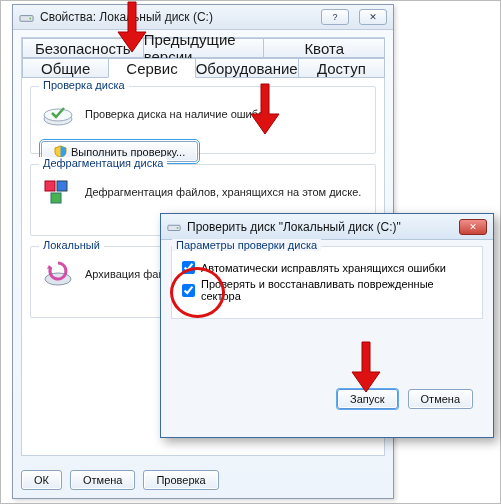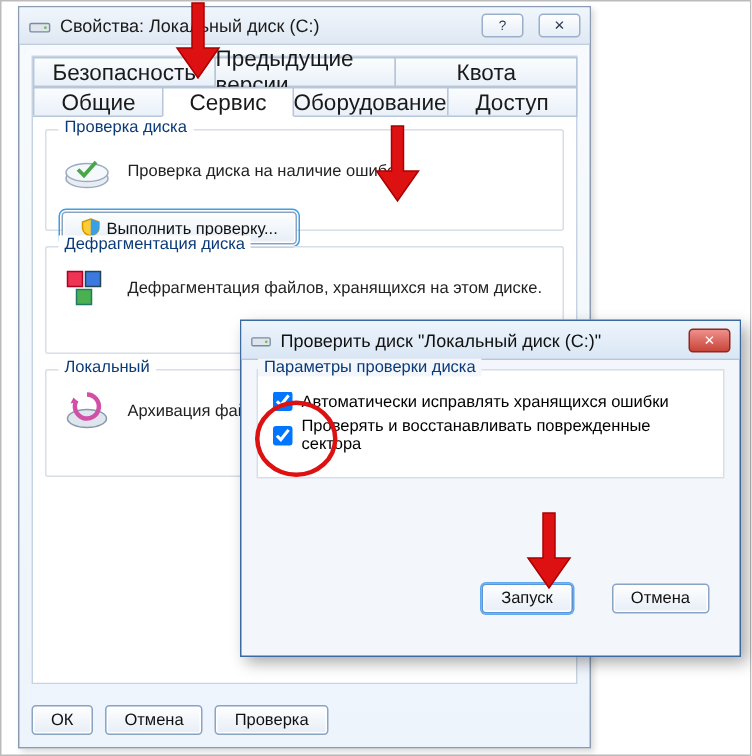--- a/index.html
+++ b/index.html
@@ -80,21 +80,21 @@
   .chk-body { padding: 6px 10px 8px 10px; }
   .chk-group {
     border:1px solid #d5deea; padding:10px 10px 12px 10px; position:relative; background:#fff;
   }
   .chk-group-title {
     position:absolute; top:-8px; left:0; background:#f3f7fc; padding:0 4px;
     font-size:11px; color:#0a3a78;
   }
   .chkline { display:flex; align-items:center; gap:6px; font-size:11px; margin:4px 0; }
   .chkline input { width:13px; height:13px; margin:0; }
-  .chk-btns { display:flex; justify-content:flex-end; gap:26px; padding:10px 10px 0 0; }
+  .chk-btns { display:flex; justify-content:flex-end; gap:10px; padding:10px 10px 0 0; }
 
   
   .arrow { position:absolute; pointer-events:none; }
   .circle-anno {
     position:absolute; width:55px; height:51px; border:3px solid #d11; border-radius:50%;
     pointer-events:none; left:170px; top:267px;
   }
   .outerframe { position:absolute; left:0; top:0; right:0; bottom:0; border:1px solid #bbb; pointer-events:none;}
 </style>
 </head>

